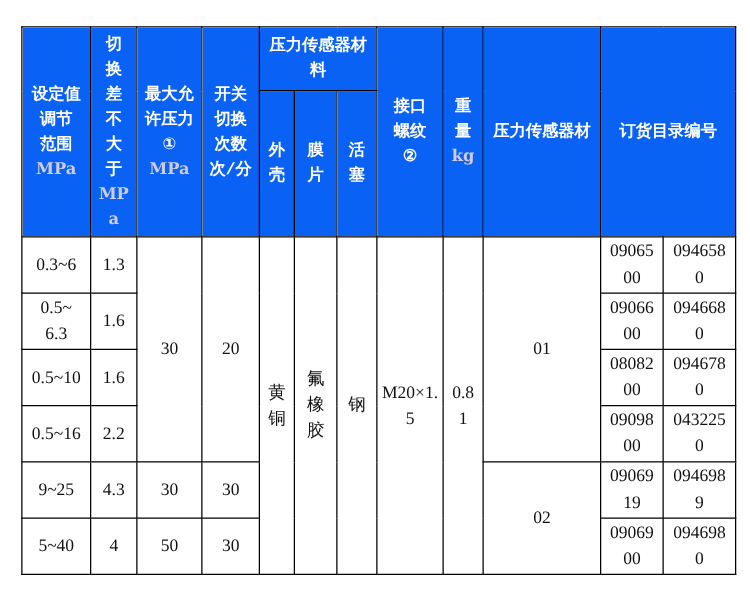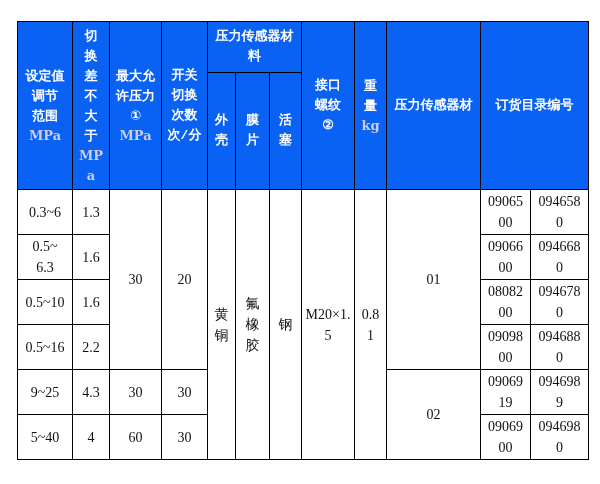--- a/index.html
+++ b/index.html
@@ -155,38 +155,38 @@
       <td>08082
 00</td>
       <td>094678
 0</td>
     </tr>
     <tr>
       <td>0.5~16</td>
       <td>2.2</td>
       <td>09098
 00</td>
-      <td>094688
+      <td>043225
 0</td>
     </tr>
     <tr>
       <td>9~25</td>
       <td>4.3</td>
       <td>30</td>
       <td>30</td>
       <td rowspan="2">02</td>
       <td>09069
 19</td>
       <td>094698
 9</td>
     </tr>
     <tr>
       <td>5~40</td>
       <td>4</td>
-      <td>60</td>
+      <td>50</td>
       <td>30</td>
       <td>09069
 00</td>
       <td>094698
 0</td>
     </tr>
   </tbody>
 </table>
 
 </body></html>

